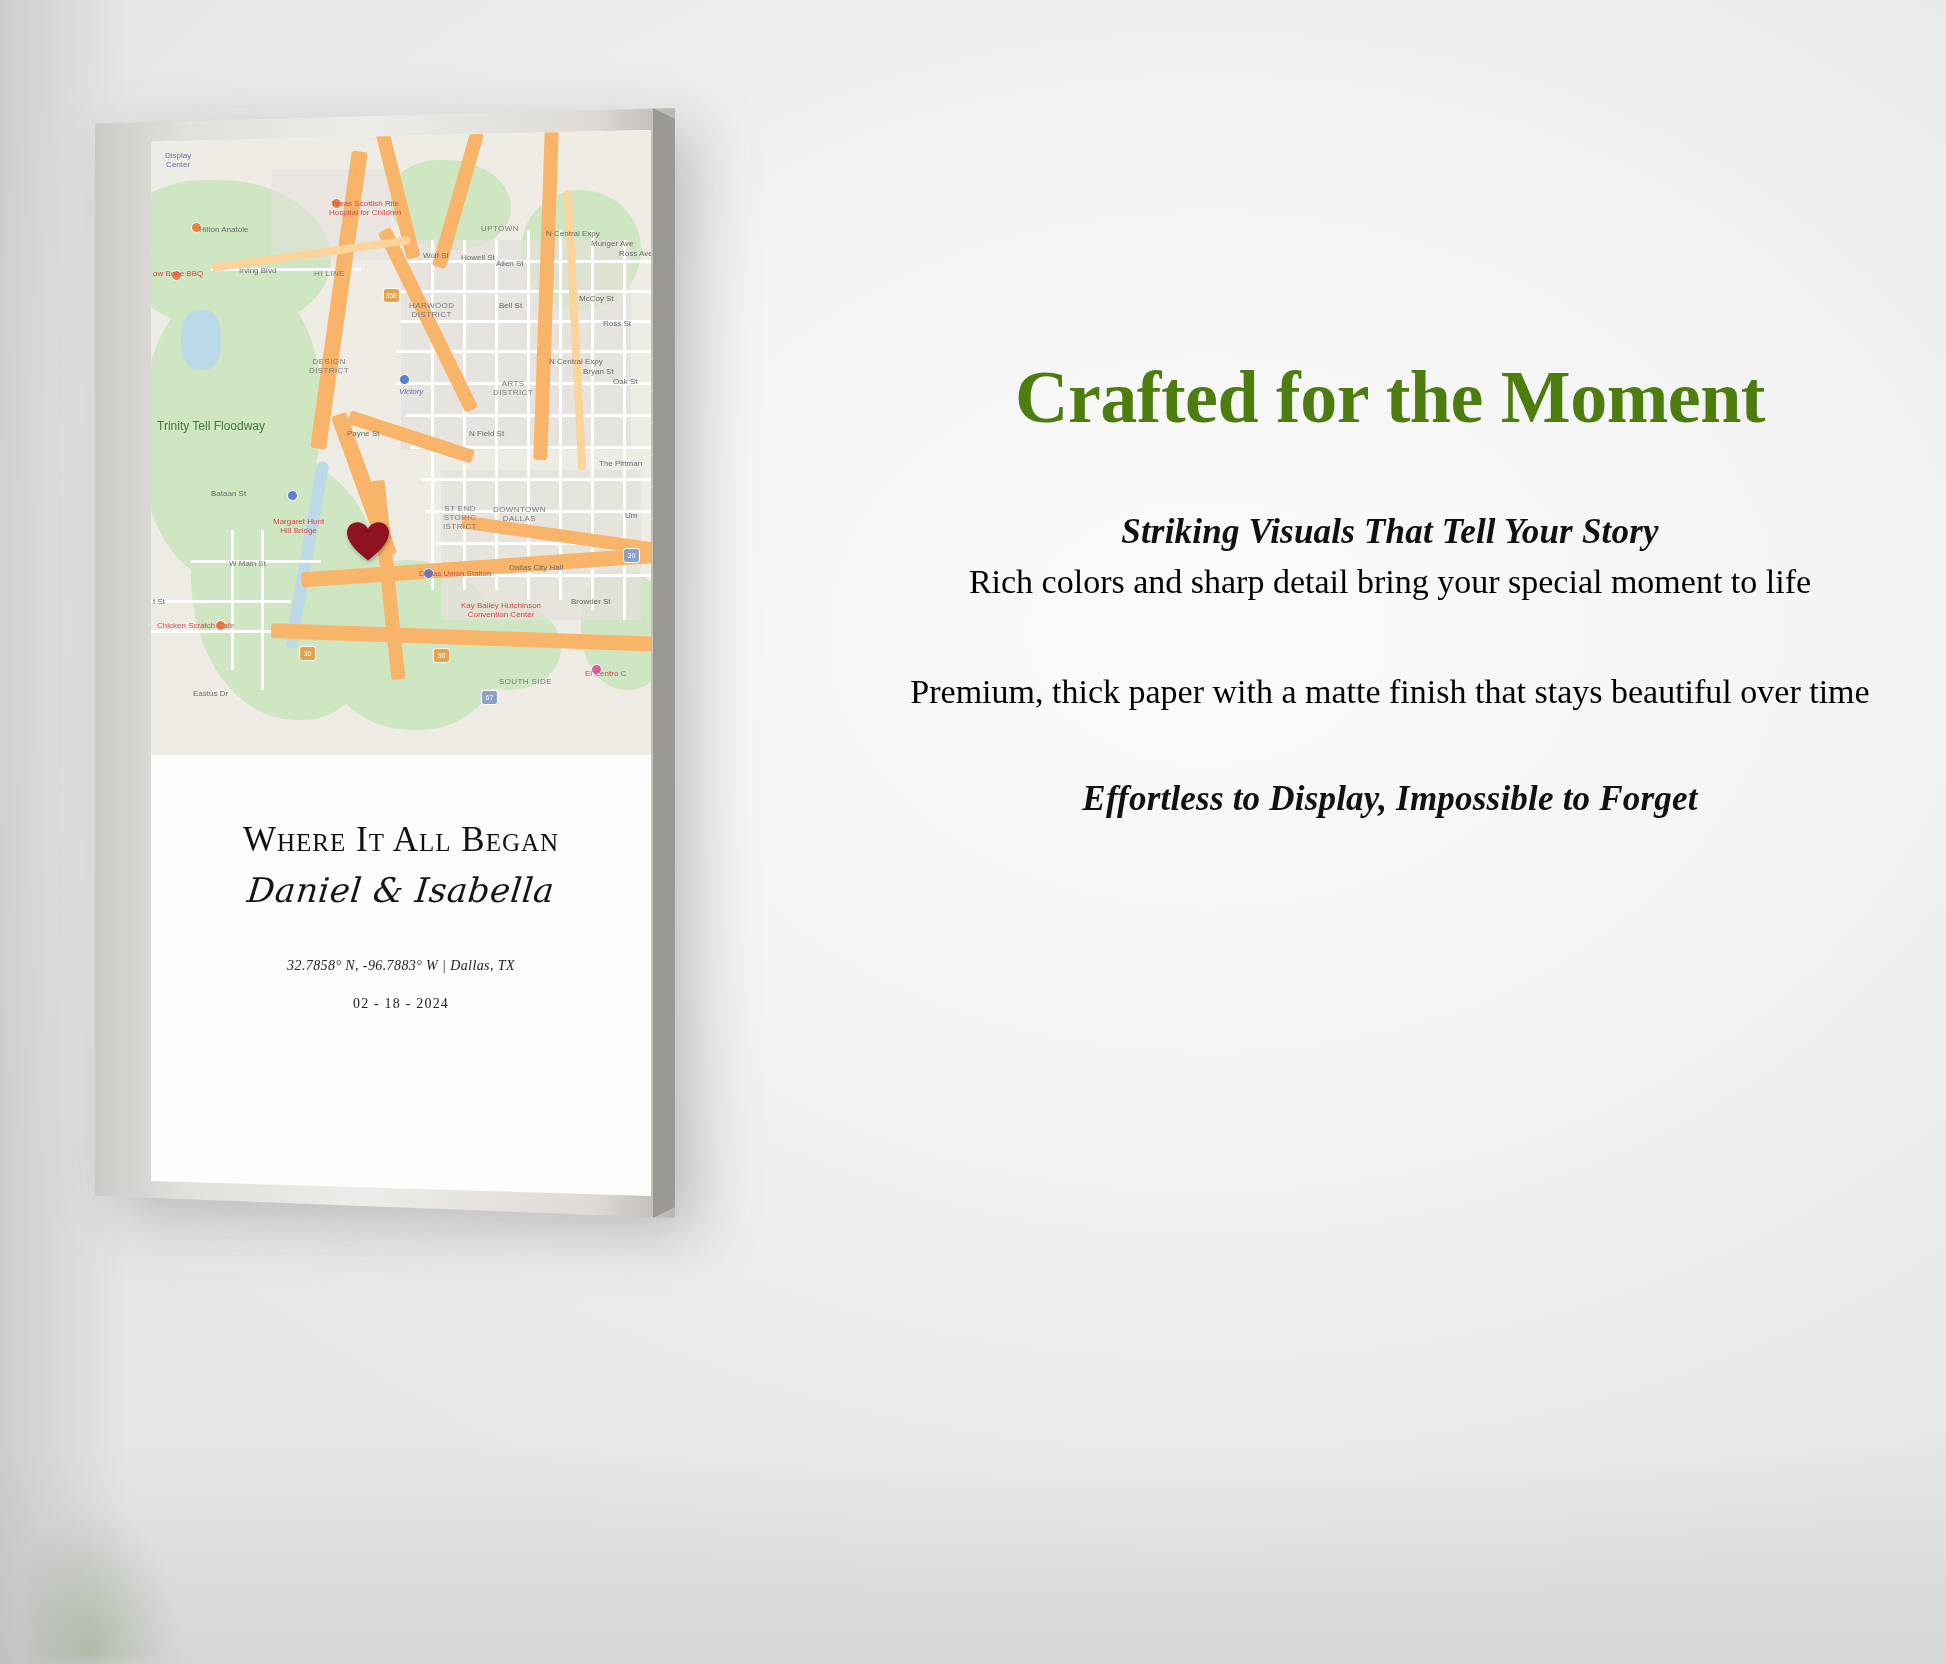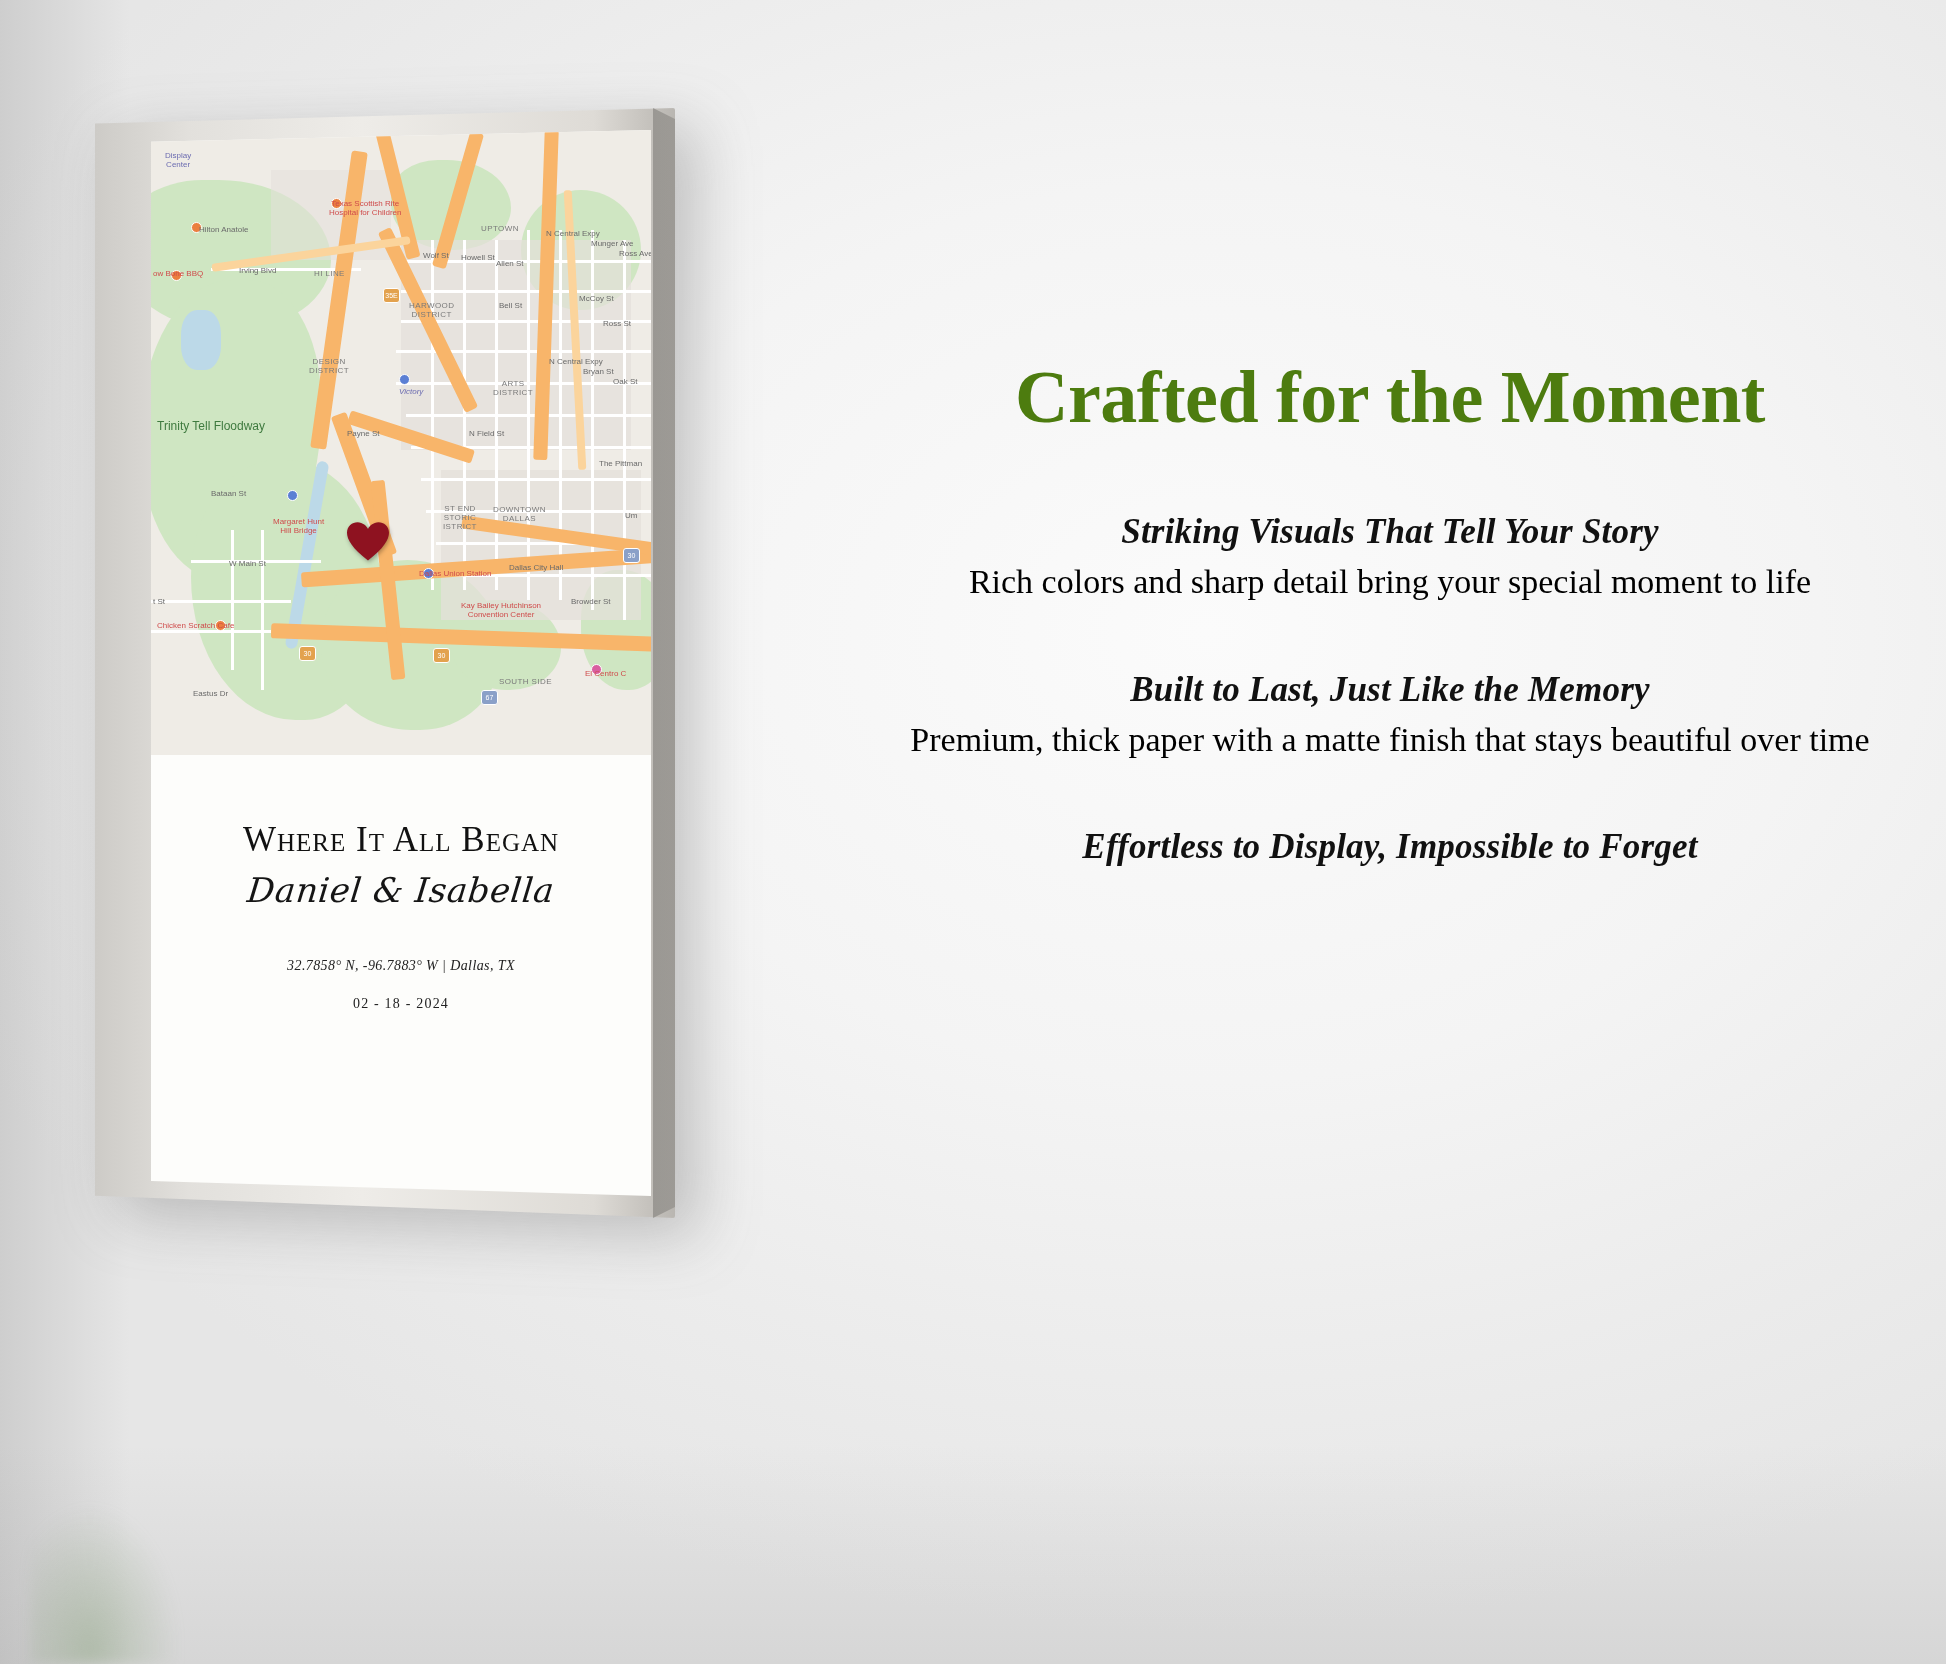--- a/index.html
+++ b/index.html
@@ -392,20 +392,19 @@
 
 <div class="copy">
   <h1 class="headline">Crafted for the Moment</h1>
 
   <div class="feature">
     <div class="feature-title">Striking Visuals That Tell Your Story</div>
     <div class="feature-body">Rich colors and sharp detail bring your special moment to life</div>
   </div>
 
   <div class="feature">
-    <div class="feature-title">Built to Last, Just Like the Memory</div>
     <div class="feature-body">Premium, thick paper with a matte finish that stays beautiful over time</div>
   </div>
 
   <div class="feature">
     <div class="feature-title">Effortless to Display, Impossible to Forget</div>
   </div>
 </div>
 
 </body></html>

